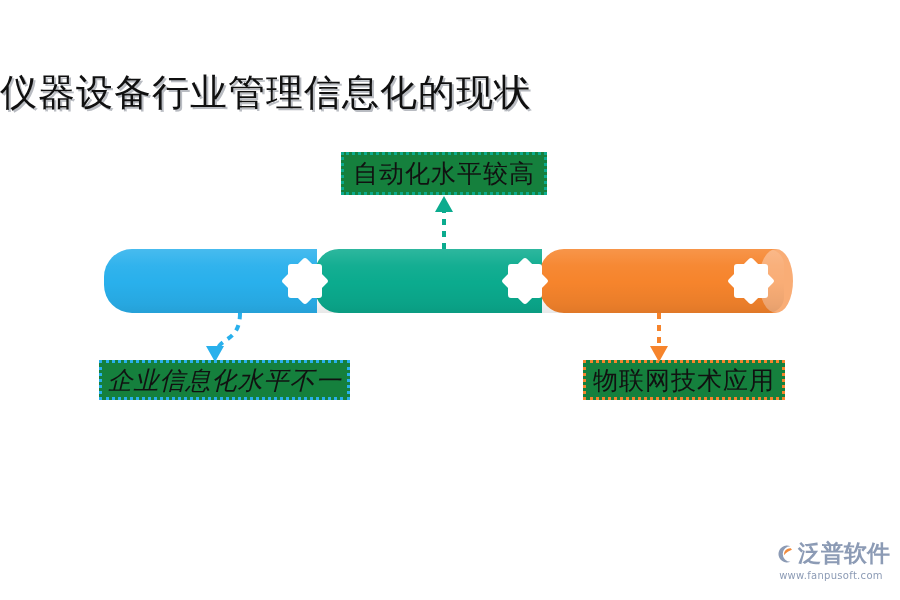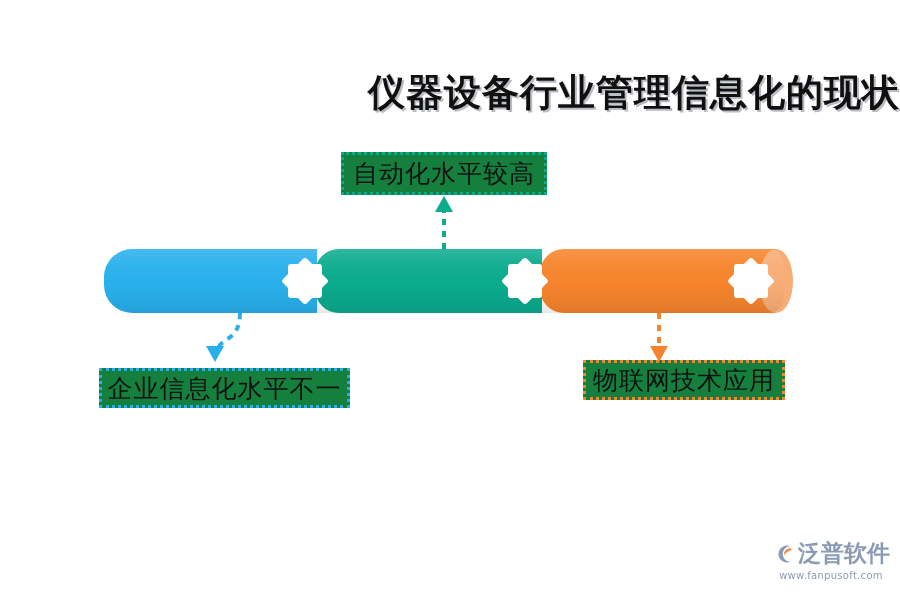--- a/index.html
+++ b/index.html
@@ -19,23 +19,23 @@
     width: 900px;
     height: 600px;
   }
 
   
   .title {
     position: absolute;
     left: 0;
     top: 68px;
     width: 900px;
-    text-align: right;
+    text-align: left;
     font-size: 37px;
-    font-weight: bold;
+    font-weight: normal;
     color: #101010;
     letter-spacing: 1px;
     text-shadow: 2px 2px 0 #b9bcc2;
     white-space: nowrap;
   }
 
   
   .bar-wrap {
     position: absolute;
     left: 104px;
@@ -139,24 +139,25 @@
   }
   .label-top {
     left: 341px;
     top: 152px;
     width: 206px;
     height: 43px;
     border: 3px dotted #0bab8e;
   }
   .label-left {
     left: 99px;
-    top: 368px;
+    top: 360px;
     width: 251px;
     height: 40px;
     border: 3px dotted #29b0ec;
+    font-style: italic;
   }
   .label-right {
     left: 583px;
     top: 360px;
     width: 202px;
     height: 40px;
     border: 3px dotted #f6842c;
     text-align: center;
   }
 

